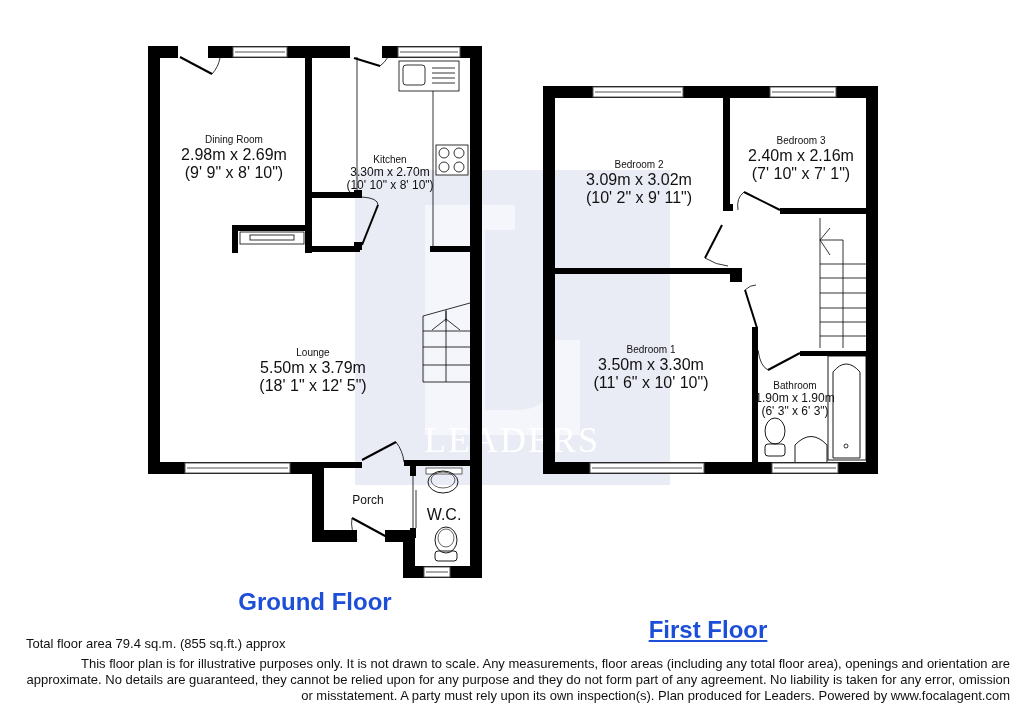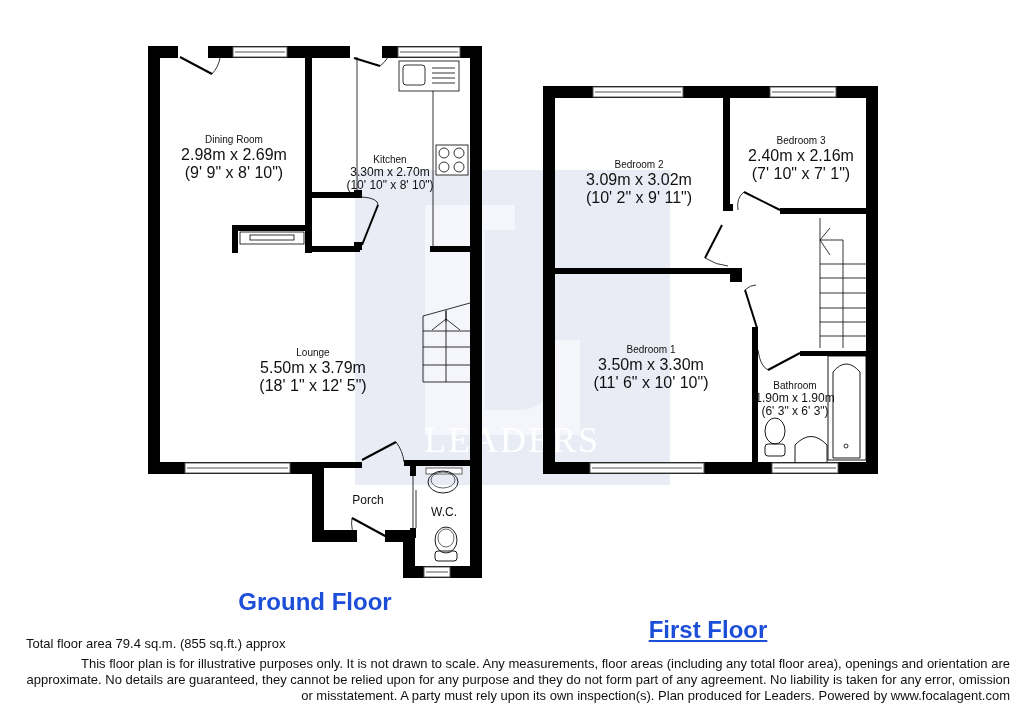--- a/index.html
+++ b/index.html
@@ -196,21 +196,21 @@
 </div>
 <div class="label" style="left:313px; top:347px;">
   <div class="name">Lounge</div>
   <div class="dim">5.50m x 3.79m</div>
   <div class="dim">(18' 1" x 12' 5")</div>
 </div>
 <div class="label" style="left:368px; top:494px;">
   <div class="dim" style="font-size:12px;">Porch</div>
 </div>
 <div class="label" style="left:444px; top:506px;">
-  <div class="dim" style="font-size:12px;">W.C.</div>
+  <div class="dim" style="font-size:16px;">W.C.</div>
 </div>
 
 <div class="label" style="left:639px; top:159px;">
   <div class="name">Bedroom 2</div>
   <div class="dim">3.09m x 3.02m</div>
   <div class="dim">(10' 2" x 9' 11")</div>
 </div>
 <div class="label" style="left:801px; top:135px;">
   <div class="name">Bedroom 3</div>
   <div class="dim">2.40m x 2.16m</div>

